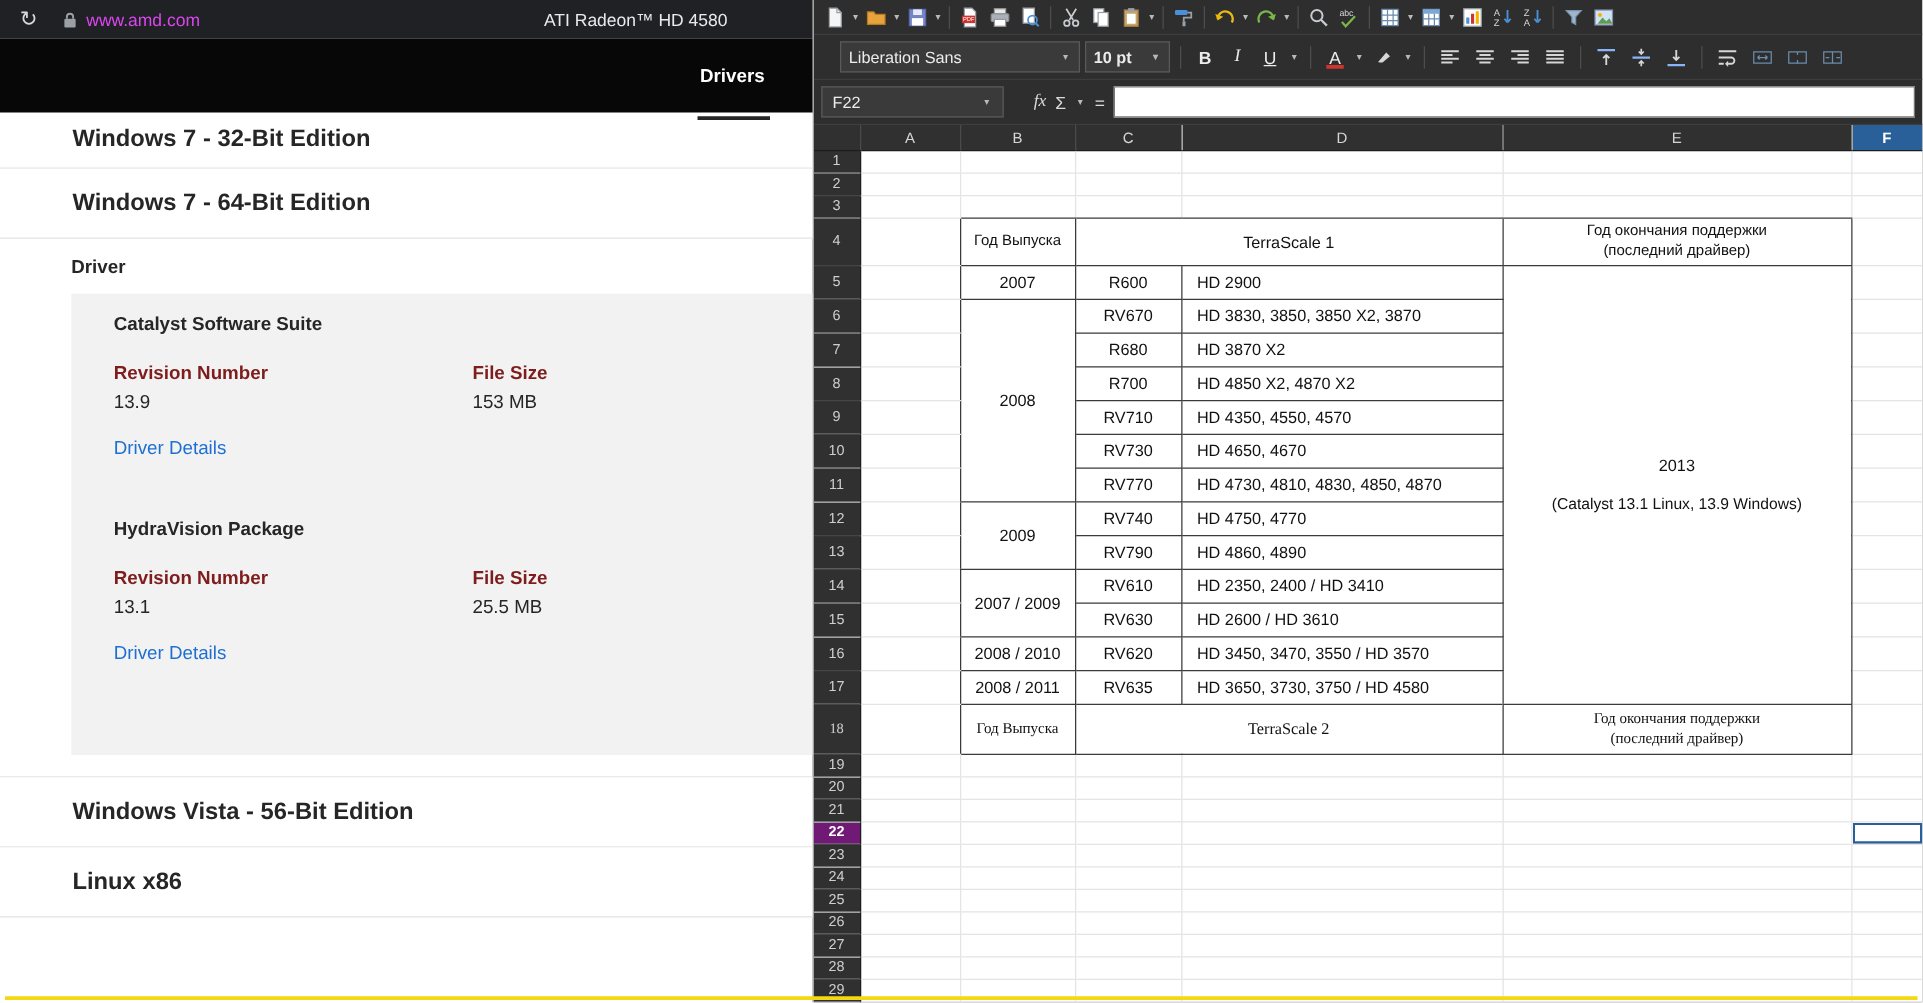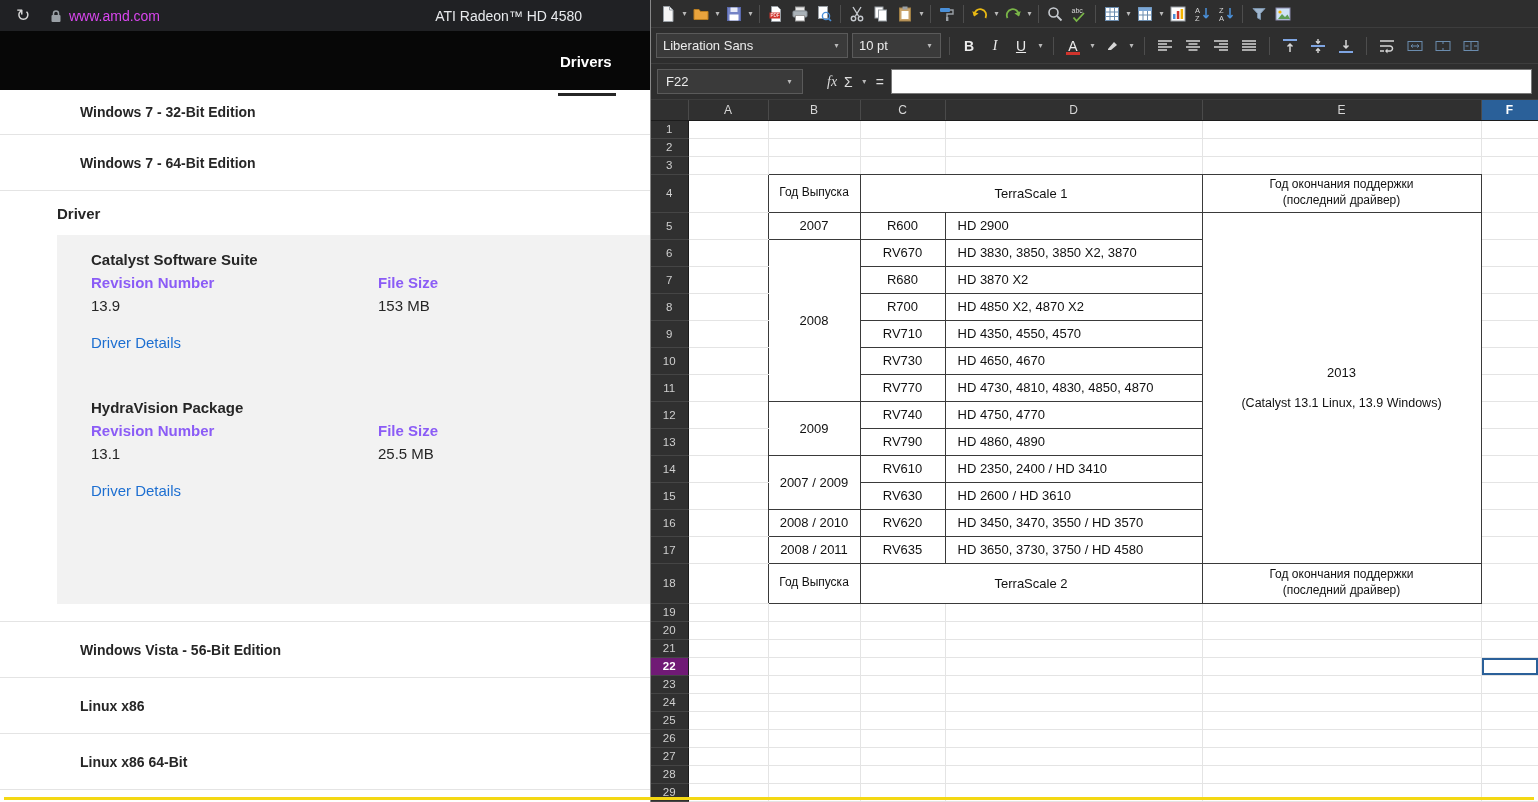--- a/index.html
+++ b/index.html
@@ -13,44 +13,44 @@
   
   .browser { width:651px; height:802px; position:relative; background:#fff; flex:none; border-right:1px solid #888; }
   .btop { height:31px; background:#202124; display:flex; align-items:center; padding:0 10px; }
   .reload { color:#d8d8d8; font-size:17px; width:26px; text-align:center; cursor:pointer; }
   .lockwrap { margin-left:14px; display:flex; align-items:center; }
   .url { color:#d946ef; font-size:14px; margin-left:7px; }
   .btitle { color:#e8eaed; font-size:14px; margin-left:auto; margin-right:58px; white-space:nowrap; }
   .bnav { height:59px; background:#070707; position:relative; }
   .drivers-tab { position:absolute; left:560px; top:50%; transform:translateY(-50%); color:#fff; font-size:15px; font-weight:bold; cursor:pointer; }
   .drivers-underline { position:absolute; left:558px; top:93px; width:58px; height:3px; background:#262626; }
-  .sec { height:56px; display:flex; align-items:center; padding-left:80px; border-bottom:1px solid #e4e4e4; font-weight:bold; font-size:14px; color:#262626; cursor:pointer; background:#fff; }
+  .sec { height:56px; display:flex; align-items:center; padding-left:58px; border-bottom:1px solid #e4e4e4; font-weight:bold; font-size:19px; color:#262626; cursor:pointer; background:#fff; }
   .sec.first { height:45px; }
   .driverhead { height:44px; display:flex; align-items:center; padding-left:57px; font-weight:bold; font-size:15px; color:#262626; cursor:pointer; }
   .panel { background:#f2f2f2; margin-left:57px; height:369px; padding:16px 12px 0 34px; }
   .pkgname { font-weight:bold; font-size:15px; color:#262626; }
-  .pkgrow { display:grid; grid-template-columns:287px auto; margin-top:6px; font-size:15px; color:#8b5cf6; }
+  .pkgrow { display:grid; grid-template-columns:287px auto; margin-top:22px; font-size:15px; color:#7f1d1d; }
   .pkgrow .lbl { font-weight:bold; }
   .valrow { display:grid; grid-template-columns:287px auto; margin-top:6px; font-size:15px; color:#262626; }
   .dlink { color:#1d6fd1; font-size:15px; margin-top:20px; cursor:pointer; width:max-content; }
   .pkg2 { margin-top:48px; }
   .postgap { height:18px; border-bottom:1px solid #e4e4e4; }
 
   
   .calcpane { width:887px; height:802px; display:flex; flex-direction:column; background:#2e2e2e; flex:none; }
   .tb1 { height:28px; flex:none; display:flex; align-items:center; padding:0 5px; border-bottom:1px solid #3d3d3d; }
-  .tb2 { height:36px; flex:none; display:flex; align-items:center; padding:0 5px; gap:4px; border-bottom:1px solid #3d3d3d; }
+  .tb2 { height:36px; flex:none; display:flex; align-items:center; padding:0 21px; gap:4px; border-bottom:1px solid #3d3d3d; }
   .fbar { height:36px; flex:none; display:flex; align-items:center; padding:0 6px; gap:7px; border-bottom:1px solid #3d3d3d; }
   .icon { width:24px; height:24px; display:flex; align-items:center; justify-content:center; cursor:pointer; flex:none; }
   .icon svg { display:block; }
   .caret { color:#b9b9b9; font-size:8px; width:9px; text-align:center; cursor:pointer; flex:none; }
   .vsep { width:1px; height:18px; background:#4d4d4d; margin:0 4px; flex:none; }
   .combo { height:25px; background:#3a3a3a; border:1px solid #5a5a5a; color:#ececec; display:flex; align-items:center; font-size:13px; padding:0 6px; justify-content:space-between; cursor:pointer; }
   .combo.cfont { width:192px; }
-  .combo.csize { width:89px; }
+  .combo.csize { width:68px;font-weight:bold; }
   .fmtbtn { color:#ececec; font-size:14px; width:22px; height:22px; display:flex; align-items:center; justify-content:center; cursor:pointer; }
   .fb { font-weight:bold; }
   .fi { font-style:italic; font-family:"Liberation Serif", serif; }
   .fu { text-decoration:underline; }
   .fontcolor { position:relative; }
   .fontcolor .bar { position:absolute; left:4px; right:4px; bottom:2px; height:3px; background:#d0342c; }
   .hlcolor .bar { position:absolute; left:4px; right:4px; bottom:2px; height:3px; background:#f4d813; }
   .namebox { width:146px; height:25px; background:#3a3a3a; border:1px solid #5a5a5a; color:#ececec; font-size:13px; display:flex; align-items:center; justify-content:space-between; padding:0 8px; cursor:pointer; }
   .fsym { color:#dcdcdc; font-size:14px; cursor:pointer; }
   .fsym.fx { font-style:italic; font-family:"Liberation Serif", serif;margin-left:17px; }
@@ -66,21 +66,21 @@
   td.c { border-right:1px solid #e4e4e4; border-bottom:1px solid #e4e4e4; cursor:cell; }
   td.tb { border-right:1px solid #3a3a3a; border-bottom:1px solid #3a3a3a; }
   td.bdk { border-bottom-color:#3a3a3a; }
   td.rdk { border-right-color:#3a3a3a; }
   .ctr { text-align:center; }
   .lft { padding-left:12px !important; text-align:left; }
   .sm { font-size:12px; line-height:1.3; }
   td.support { text-align:center; vertical-align:middle; }
   td.support .note { margin-top:16px; font-size:12.5px; }
   td.selcell { box-shadow:inset 0 0 0 2px #2a6099; }
-  tr.hA { height:18px; } tr.hB { height:38px; } tr.hC { height:27px; } tr.hD { height:40px; }
+  tr.hA { height:18px; } tr.hB { height:38px; } tr.hC { height:27px; } tr.hD { height:40px;font-family:Liberation Serif, serif; }
 </style>
 </head>
 <body>
 
 <div class="browser">
   <div class="btop">
     <span class="reload">↻</span>
     <span class="lockwrap">
       <svg width="12" height="14" viewBox="0 0 12 14">
           <rect x="1.5" y="6" width="9" height="7" rx="1" fill="#9aa0a6"></rect>
@@ -121,21 +121,20 @@
       <div class="valrow">
         <span>13.1</span>
         <span>25.5 MB</span>
       </div>
       <div class="dlink">Driver Details</div>
     </div>
   </div>
   <div class="postgap"></div>
   <div class="sec">Windows Vista - 56-Bit Edition</div>
   <div class="sec">Linux x86</div>
-  <div class="sec">Linux x86 64-Bit</div>
 </div>
 
 <div class="calcpane">
 
   <div class="tb1">
     <span class="icon">
         <svg width="18" height="18" viewBox="0 0 18 18">
           <path d="M4.5 1.5h6l3.5 3.5v11.5H4.5z" fill="#f5f5f5" stroke="#9aa0a6"></path>
           <path d="M10.5 1.5v3.5H14" fill="none" stroke="#9aa0a6"></path>
         </svg>

